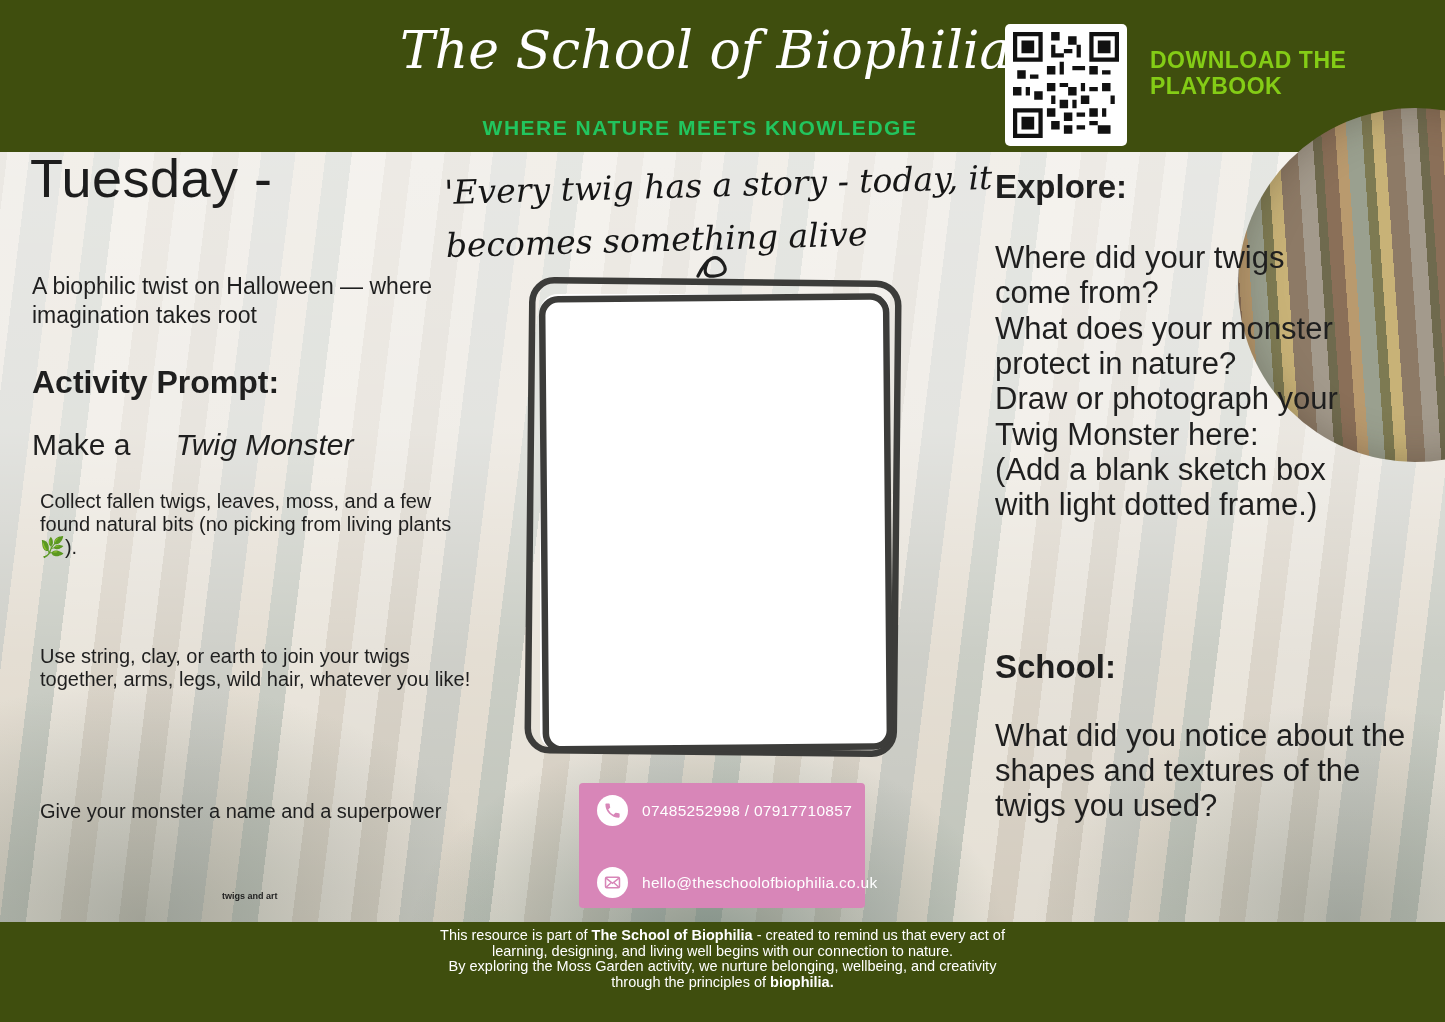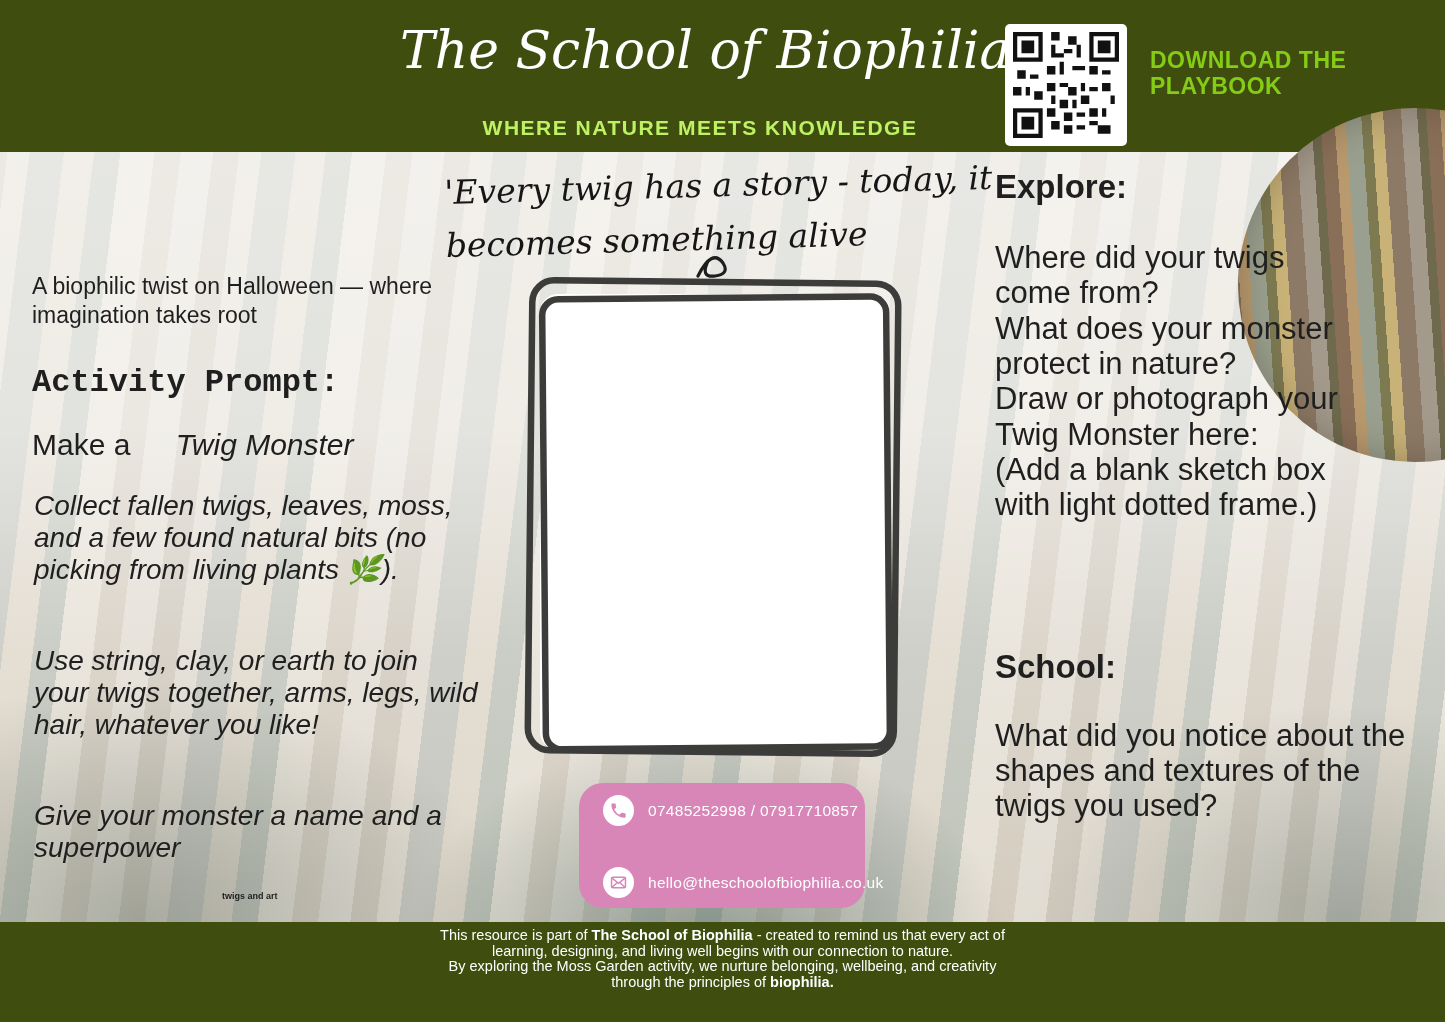--- a/index.html
+++ b/index.html
@@ -35,51 +35,51 @@
         #8a6f58 0 14px, #b99a6e 14px 25px, #9aa08f 25px 41px, #7d7a52 41px 51px,
         #c8b277 51px 63px, #8d7a66 63px 81px, #a39a8c 81px 97px, #6f6a4e 97px 106px);
     box-shadow: inset 0 0 40px rgba(60,50,35,0.35);
   }
 
   
   .header { position:absolute; left:0; top:0; width:1445px; height:152px; background:#3f4e0e; z-index:10; }
   .brand { position:absolute; left:400px; top:20px; width:600px; text-align:center;
     font-family:"DejaVu Serif", serif; font-style:italic; font-size:52px; color:#ffffff; white-space:nowrap; }
   .tagline { position:absolute; left:400px; top:116px; width:600px; text-align:center;
-    font-size:21px; font-weight:700; letter-spacing:1.5px; color:#bef264; white-space:nowrap; }
+    font-size:21px; font-weight:700; letter-spacing:1.5px; color:#22c55e; white-space:nowrap; }
   .qr-box { position:absolute; left:1005px; top:24px; width:122px; height:122px;
     background:#ffffff; border-radius:5px; padding:8px; }
   .qr-box svg { width:100%; height:100%; display:block; }
   .cta { position:absolute; left:1150px; top:47px; width:240px;
     font-size:23px; line-height:26px; font-weight:700; letter-spacing:0.5px; color:#84cc16; }
 
   
   .title { position:absolute; left:30px; top:150px; font-size:54px; line-height:57px;
     font-weight:400; color:#1d1d1d; letter-spacing:0.5px; z-index:30; }
   .subtitle { position:absolute; left:32px; top:272px; width:440px; font-size:23px; line-height:1.28; z-index:30; }
   .h-bold { font-weight:700; font-size:32px; }
-  .activity-h { position:absolute; left:32px; top:364px; z-index:30;font-family:Liberation Mono, monospace; }
+  .activity-h { position:absolute; left:32px; top:364px; z-index:30; }
   .make-line { position:absolute; left:32px; top:428px; font-size:30px; z-index:30; }
   .make-line .it { font-style:italic;margin-left:37px; }
-  .body-p { position:absolute; left:34px; width:445px; font-size:28px; line-height:1.14; z-index:30;font-style:italic; }
+  .body-p { position:absolute; left:40px; width:445px; font-size:20px; line-height:1.14; z-index:30; }
   .p1 { top:490px; } .p2 { top:645px; } .p3 { top:800px; }
   .watermark { position:absolute; left:222px; top:891px; font-size:9px; font-weight:700; z-index:30;text-align:right; }
 
   
   .quote { position:absolute; left:445px; top:158px; width:580px; z-index:30;
     font-family:"DejaVu Serif", serif; font-style:italic; font-size:33px; line-height:1.62;
     color:#161616; white-space:pre-line; transform:rotate(-1.6deg); }
 
   
   .sketch { position:absolute; left:520px; top:268px; width:385px; height:505px; z-index:25; }
   .sketch svg { overflow:visible; display:block; }
 
   
   .contact { position:absolute; left:579px; top:783px; width:286px; height:125px; z-index:30;
-    background:#d886b8; border-radius:24px; padding:12px 16px 10px 24px;
+    background:#d886b8; border-radius:4px; padding:12px 16px 10px 18px;
     display:flex; flex-direction:column; justify-content:space-between; }
   .c-row { display:flex; align-items:center; gap:14px; }
   .c-ico { width:31px; height:31px; border-radius:50%; background:#ffffff; flex:0 0 31px;
     display:flex; align-items:center; justify-content:center; }
   .c-ico svg { width:19px; height:19px; display:block; }
   .c-label { color:#ffffff; font-size:15.5px; letter-spacing:0.3px; white-space:nowrap; }
 
   
   .explore-h { position:absolute; left:995px; top:168px; z-index:30; font-size:33px; }
   .explore-b { position:absolute; left:995px; top:240px; width:345px; font-size:31px;
@@ -116,20 +116,21 @@
         <path fill="#111" d="M9 0h2v2H9z M13 1h2v2h-2z M9 3h1v2H9z M12 4h2v1h-2z M15 3h1v3h-1z M9 5h3v1H9z M8 8h2v2H8z M11 7h1v3h-1z M14 8h3v1h-3z M18 8h2v2h-2z M21 9h2v1h-2z M1 9h2v2H1z M4 10h2v1H4z M0 13h2v2H0z M3 13h1v2H3z M5 14h2v2H5z M8 12h2v2H8z M11 12h2v1h-2z M13 13h2v2h-2z M16 12h1v2h-1z M18 13h2v1h-2z M21 12h2v2h-2z M23 15h1v2h-1z M9 15h1v2H9z M11 16h2v2h-2z M14 16h1v2h-1z M16 15h2v2h-2z M8 18h2v2H8z M12 19h2v2h-2z M15 19h2v1h-2z M18 18h2v2h-2z M21 18h1v2h-1z M9 21h2v2H9z M12 22h2v2h-2z M15 22h2v1h-2z M18 21h2v1h-2z M20 22h3v2h-3z"></path>
       </svg>
     </div>
     <div class="cta">
       <div>DOWNLOAD THE</div>
       <div>PLAYBOOK</div>
     </div>
   </header>
 
   <div class="title">
+    <div>Tuesday -</div>
   </div>
   <div class="subtitle">A biophilic twist on Halloween — where imagination takes root</div>
 
   <div class="quote">'Every twig has a story - today, it
 becomes something alive</div>
 
   <div class="activity-h h-bold">Activity Prompt:</div>
   <div class="make-line">
     <span>Make a </span><span class="it">Twig Monster</span>
   </div>

